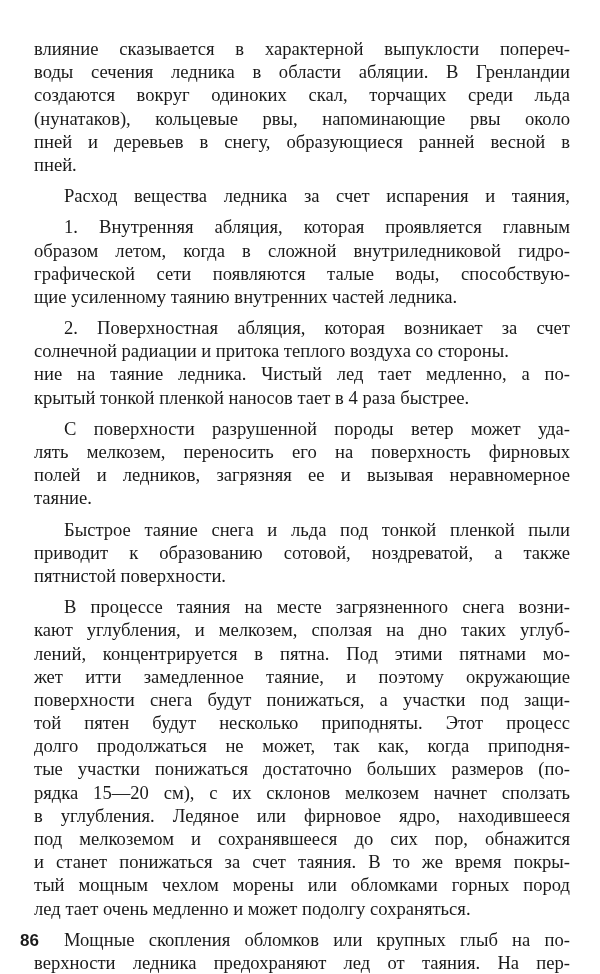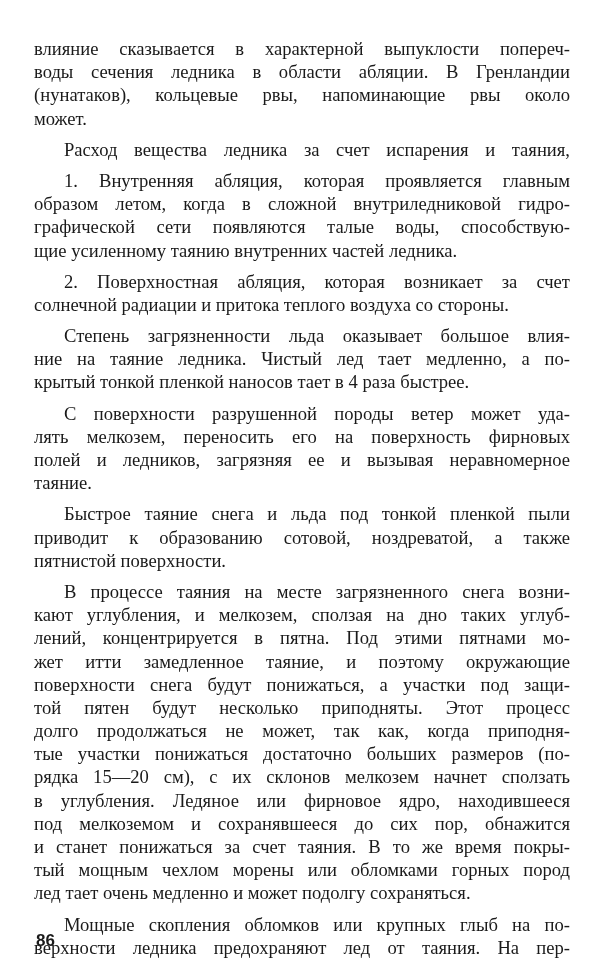--- a/index.html
+++ b/index.html
@@ -10,41 +10,42 @@
       font-size: 18.6px; color: #1a1a1a;
     }
     .line {
       display: block; height: 23.2px; line-height: 23.2px;
       white-space: nowrap; text-align: justify; text-align-last: justify;
       overflow: visible;
     }
     .line.last { text-align-last: left; }
     .line.indent { padding-left: 30px; margin-top: 8px; }
     .page-number {
-      position: absolute; left: 36px; top: 931px;
+      position: absolute; left: 20px; top: 931px;
       font-family: "Liberation Sans", "DejaVu Sans", sans-serif;
       font-size: 17px; font-weight: bold; color: #1a1a1a;
     }
   </style>
 </head>
 <body>
 
 <div class="page" id="page-body">
     <span class="line">влияние сказывается в характерной выпуклости попереч-</span>
     <span class="line">воды сечения ледника в области абляции. В Гренландии</span>
+    <span class="line">создаются вокруг одиноких скал, торчащих среди льда</span>
     <span class="line">(нунатаков), кольцевые рвы, напоминающие рвы около</span>
-    <span class="line last">может.</span>
+    <span class="line">пней и деревьев в снегу, образующиеся ранней весной в</span>
+    <span class="line last">пней.</span>
     <span class="line indent">Расход вещества ледника за счет испарения и таяния,</span>
     <span class="line indent">1. Внутренняя абляция, которая проявляется главным</span>
     <span class="line">образом летом, когда в сложной внутриледниковой гидро-</span>
     <span class="line">графической сети появляются талые воды, способствую-</span>
     <span class="line last">щие усиленному таянию внутренних частей ледника.</span>
     <span class="line indent">2. Поверхностная абляция, которая возникает за счет</span>
     <span class="line last">солнечной радиации и притока теплого воздуха со стороны.</span>
-    <span class="line indent">Степень загрязненности льда оказывает большое влия-</span>
     <span class="line">ние на таяние ледника. Чистый лед тает медленно, а по-</span>
     <span class="line last">крытый тонкой пленкой наносов тает в 4 раза быстрее.</span>
     <span class="line indent">С поверхности разрушенной породы ветер может уда-</span>
     <span class="line">лять мелкозем, переносить его на поверхность фирновых</span>
     <span class="line">полей и ледников, загрязняя ее и вызывая неравномерное</span>
     <span class="line last">таяние.</span>
     <span class="line indent">Быстрое таяние снега и льда под тонкой пленкой пыли</span>
     <span class="line">приводит к образованию сотовой, ноздреватой, а также</span>
     <span class="line last">пятнистой поверхности.</span>
     <span class="line indent">В процессе таяния на месте загрязненного снега возни-</span>

